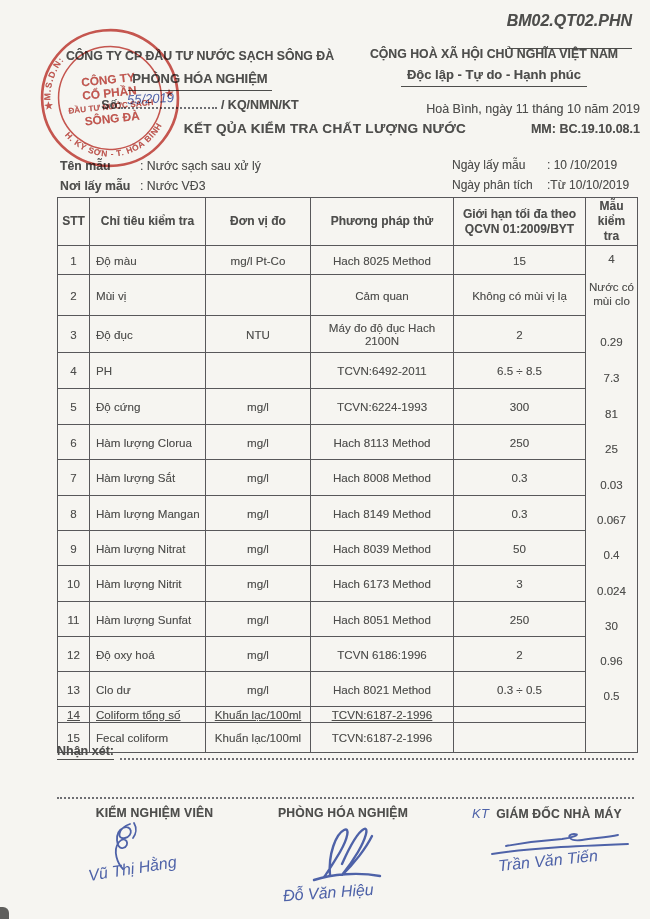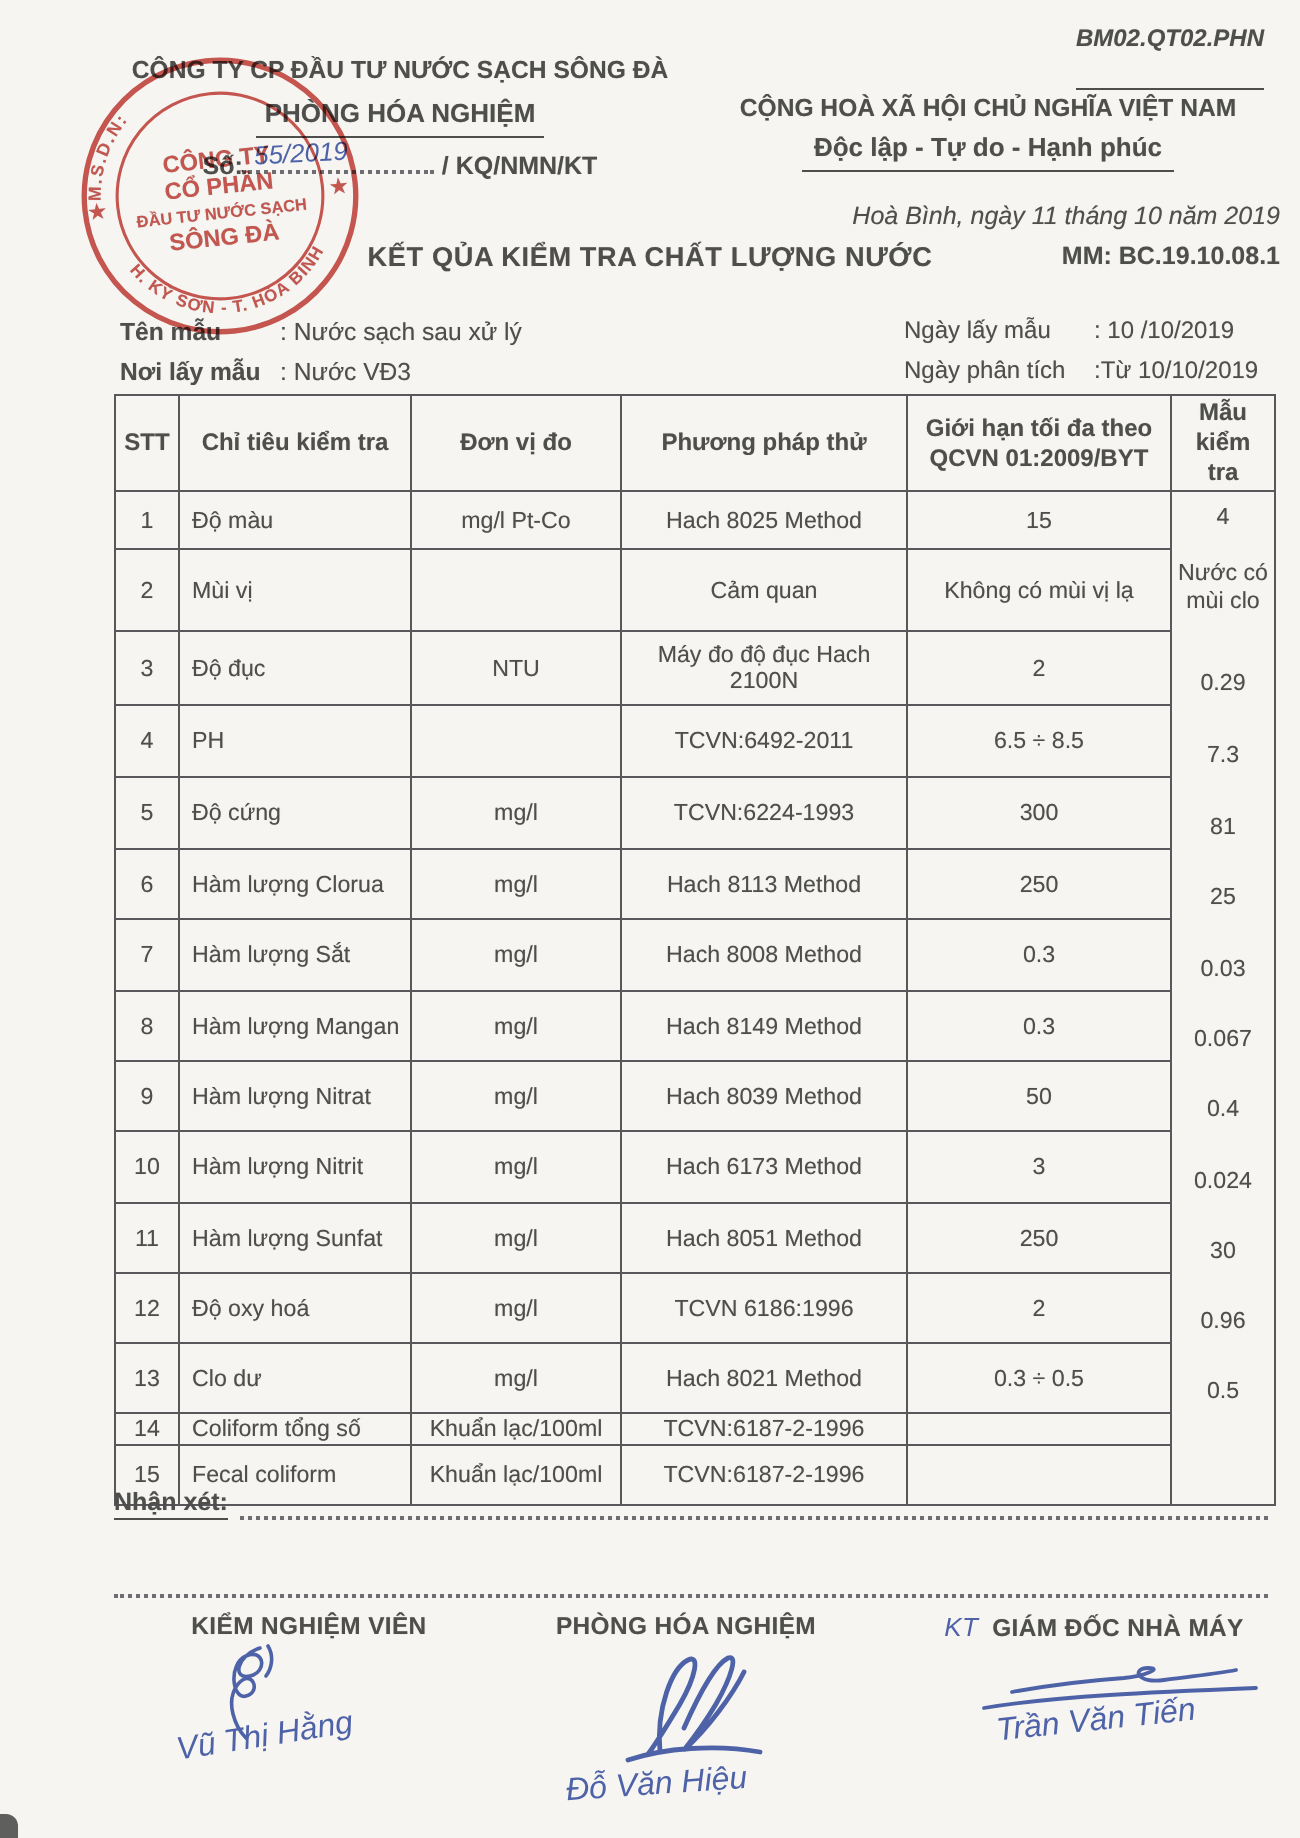--- a/index.html
+++ b/index.html
@@ -11,52 +11,52 @@
   }
   html,body{margin:0;padding:0;background:#e8e7e3;}
   .page{
     position:relative;width:650px;height:919px;margin:0 auto;
     background:var(--paper);
     font-family:"Liberation Sans","DejaVu Sans",sans-serif;
     color:var(--ink);overflow:hidden;
     text-shadow:0 0 .4px rgba(60,60,60,.35);
   }
   
-  .form-code{position:absolute;top:12px;right:18px;font-size:12px;font-weight:bold;font-style:italic;border-bottom:1.6px solid var(--ink);padding-bottom:18px;}
-  .org-block{position:absolute;top:27px;left:52px;width:296px;text-align:center;line-height:1.45;}
+  .form-code{position:absolute;top:12px;right:18px;font-size:16px;font-weight:bold;font-style:italic;border-bottom:1.6px solid var(--ink);padding-bottom:18px;}
+  .org-block{position:absolute;top:48px;left:52px;width:296px;text-align:center;line-height:1.45;}
   .org-name{font-size:12.3px;font-weight:bold;}
   .org-dept{font-size:13px;font-weight:bold;display:inline-block;border-bottom:1.7px solid var(--ink);padding:0 4px 1px;}
   .org-no{font-size:12.5px;font-weight:bold;margin-top:3px;white-space:nowrap;}
   .dotspan{display:inline-block;position:relative;width:96px;height:13px;border-bottom:2px dotted #6e6e72;vertical-align:baseline;}
   .hand-no{position:absolute;left:6px;top:-4px;color:var(--blue);font-style:italic;font-size:13px;font-weight:normal;transform:rotate(-3deg);white-space:nowrap;text-shadow:none;}
   .nat-block{position:absolute;top:46px;left:348px;width:292px;text-align:center;line-height:1.4;}
   .nat-country{font-size:12.3px;font-weight:bold;}
   .nat-motto{font-size:13px;font-weight:bold;display:inline-block;border-bottom:1.7px solid var(--ink);padding:0 6px 2px;margin-top:2px;}
-  .nat-date{font-size:12.5px;font-style:italic;text-align:right;margin-top:14px;}
+  .nat-date{font-size:12.5px;text-align:right;margin-top:14px;}
   .nat-mm{font-size:12.5px;font-weight:bold;text-align:right;margin-top:2px;}
   .doc-title{position:absolute;top:121px;left:0;width:100%;text-align:center;font-size:13.6px;font-weight:bold;letter-spacing:.3px;}
   
   .stamp{position:absolute;top:26px;left:38px;width:144px;height:144px;transform:rotate(-6deg);mix-blend-mode:multiply;opacity:.88;z-index:3;}
   
   .sample-left{position:absolute;top:156px;left:60px;font-size:12.3px;line-height:1.65;}
   .sample-right{position:absolute;top:156px;left:452px;font-size:12px;line-height:1.65;}
   .lbl{display:inline-block;width:80px;font-weight:bold;}
   .lblr{display:inline-block;width:95px;}
   
   .tbl-wrap{position:absolute;top:197px;left:57px;}
   table{border-collapse:collapse;table-layout:fixed;width:580px;}
   th,td{border:1.6px solid var(--border);font-size:11.6px;text-align:center;vertical-align:middle;padding:1px 3px;overflow:hidden;}
   th{font-weight:bold;font-size:12px;height:34px;line-height:1.25;}
   tbody td:nth-child(2){text-align:left;padding-left:6px;}
   tbody tr{height:35px;}
   tbody tr:nth-child(1){height:29px;}
   tbody tr:nth-child(2){height:41px;}
   tbody tr:nth-child(3){height:37px;}
   tbody tr:nth-child(4),tbody tr:nth-child(5),tbody tr:nth-child(7),tbody tr:nth-child(10){height:36px;}
-  tbody tr:nth-child(14){height:14px;}
+  tbody tr:nth-child(14){height:14px;text-decoration:underline;}
   tbody tr:nth-child(15){height:30px;}
   
   tbody td:last-child{border-top:none;border-bottom:none;vertical-align:bottom;padding-bottom:4px;position:relative;line-height:1.15;}
   tbody td:last-child::after{content:"";position:absolute;left:-2px;right:-2px;bottom:-12px;border-top:1.6px solid var(--border);}
   tbody tr:nth-child(1) td:last-child{vertical-align:middle;}
   tbody tr:nth-child(2) td:last-child{vertical-align:middle;}
   tbody tr:nth-child(15) td:last-child{border-bottom:1.6px solid var(--border);}
   tbody tr:nth-child(15) td:last-child::after{display:none;}
   
   .remark{position:absolute;top:744px;left:57px;right:16px;display:flex;align-items:flex-end;font-size:12.5px;}

